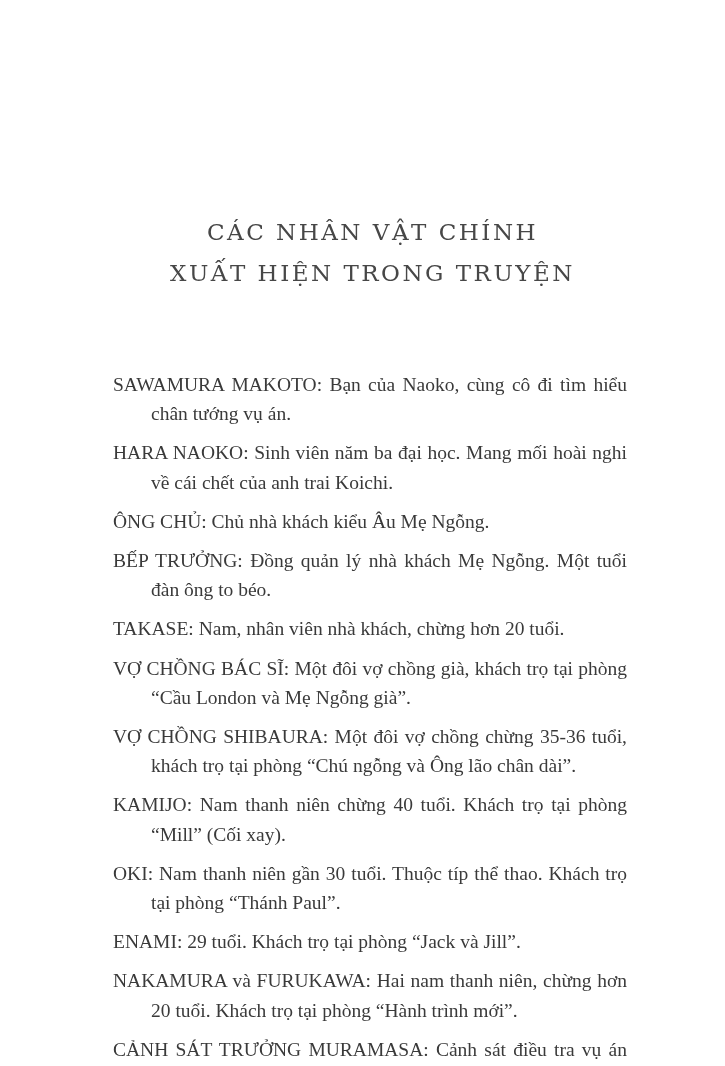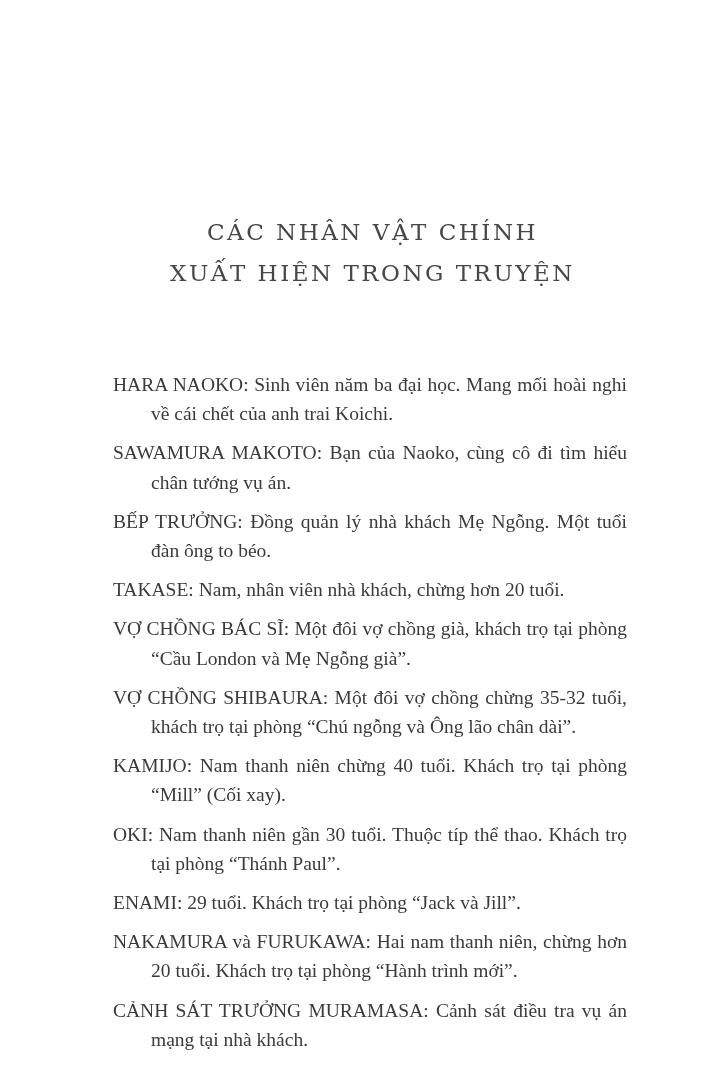--- a/index.html
+++ b/index.html
@@ -51,26 +51,27 @@
 <body>
 
 <div class="book-page">
 
   <div class="title-block">
     <div class="title-line">CÁC NHÂN VẬT CHÍNH</div>
     <div class="title-line">XUẤT HIỆN TRONG TRUYỆN</div>
   </div>
 
   <div class="character-list">
+    <p class="character-entry">SAWAMURA MAKOTO: Bạn của Naoko, cùng cô đi tìm hiểu chân tướng vụ án.</p>
     <p class="character-entry">HARA NAOKO: Sinh viên năm ba đại học. Mang mối hoài nghi về cái chết của anh trai Koichi.</p>
-    <p class="character-entry">SAWAMURA MAKOTO: Bạn của Naoko, cùng cô đi tìm hiểu chân tướng vụ án.</p>
+    <p class="character-entry">ÔNG CHỦ: Chủ nhà khách kiểu Âu Mẹ Ngỗng.</p>
     <p class="character-entry">BẾP TRƯỞNG: Đồng quản lý nhà khách Mẹ Ngỗng. Một tuổi đàn ông to béo.</p>
     <p class="character-entry">TAKASE: Nam, nhân viên nhà khách, chừng hơn 20 tuổi.</p>
     <p class="character-entry">VỢ CHỒNG BÁC SĨ: Một đôi vợ chồng già, khách trọ tại phòng “Cầu London và Mẹ Ngỗng già”.</p>
-    <p class="character-entry">VỢ CHỒNG SHIBAURA: Một đôi vợ chồng chừng 35-32 tuổi, khách trọ tại phòng “Chú ngỗng và Ông lão chân dài”.</p>
+    <p class="character-entry">VỢ CHỒNG SHIBAURA: Một đôi vợ chồng chừng 35-36 tuổi, khách trọ tại phòng “Chú ngỗng và Ông lão chân dài”.</p>
     <p class="character-entry">KAMIJO: Nam thanh niên chừng 40 tuổi. Khách trọ tại phòng “Mill” (Cối xay).</p>
     <p class="character-entry">OKI: Nam thanh niên gần 30 tuổi. Thuộc típ thể thao. Khách trọ tại phòng “Thánh Paul”.</p>
     <p class="character-entry">ENAMI: 29 tuổi. Khách trọ tại phòng “Jack và Jill”.</p>
     <p class="character-entry">NAKAMURA và FURUKAWA: Hai nam thanh niên, chừng hơn 20 tuổi. Khách trọ tại phòng “Hành trình mới”.</p>
     <p class="character-entry">CẢNH SÁT TRƯỞNG MURAMASA: Cảnh sát điều tra vụ án mạng tại nhà khách.</p>
   </div>
 
 </div>
 
 </body></html>

